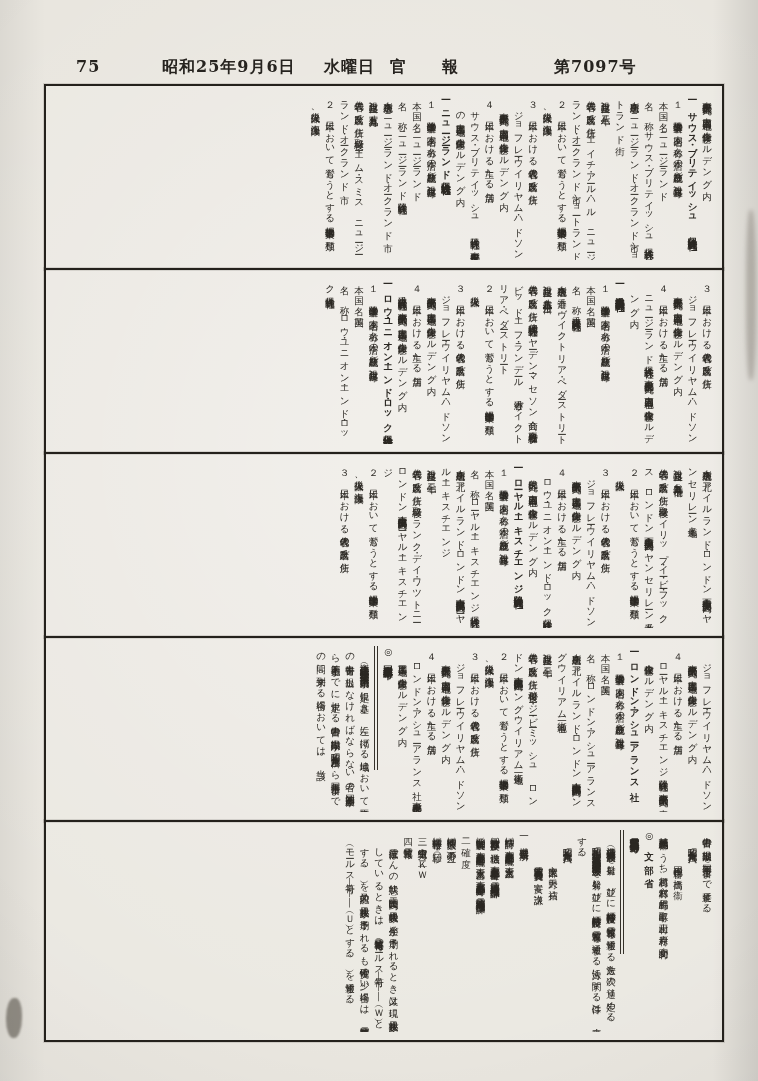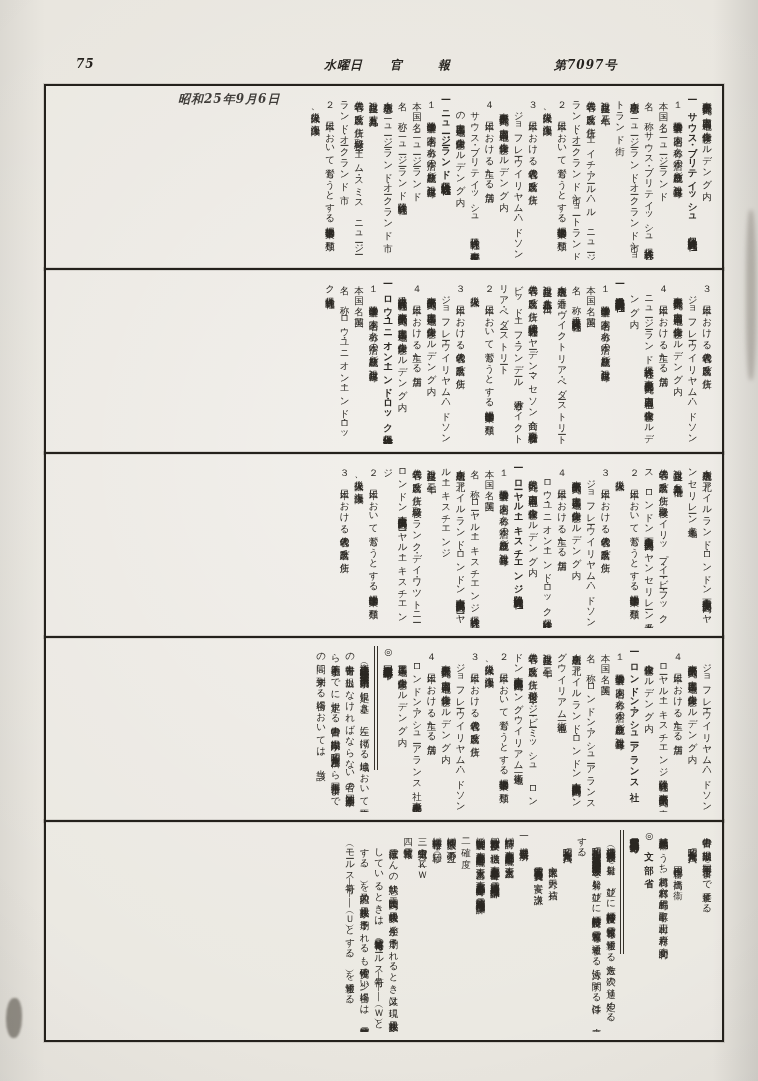--- a/index.html
+++ b/index.html
@@ -21,24 +21,24 @@
   .scan-blob-left {
     position:absolute; left:6px; top:998px; width:16px; height:40px;
     background:#4a453c; border-radius:50% 40% 50% 45%; opacity:.55; filter:blur(1px);
   }
   .scan-blob-right {
     position:absolute; right:2px; top:210px; width:10px; height:170px;
     background:#6a645a; border-radius:40%; opacity:.35; filter:blur(2px);
   }
 
   
-  .header { position:absolute; top:57px; left:0; width:100%; height:26px; font-size:12px; font-weight:700; letter-spacing:1px;font-style:italic; }
+  .header { position:absolute; top:57px; left:0; width:100%; height:26px; font-size:16px; font-weight:700; letter-spacing:1px; }
   .header span { position:absolute; white-space:nowrap; }
   .h-pnum  { left:76px; }
-  .h-date  { left:178px;margin-top:34px; }
+  .h-date  { left:162px; }
   .h-wday  { left:324px; }
   .h-kanpo { left:390px; letter-spacing:36px; }
   .h-issue { left:554px; }
 
   
   .bands { position:absolute; top:86px; left:44px; width:680px; }
   .band {
     border:2px solid #24211c;
     margin-top:-2px;
     padding:8px 8px 8px 6px;

